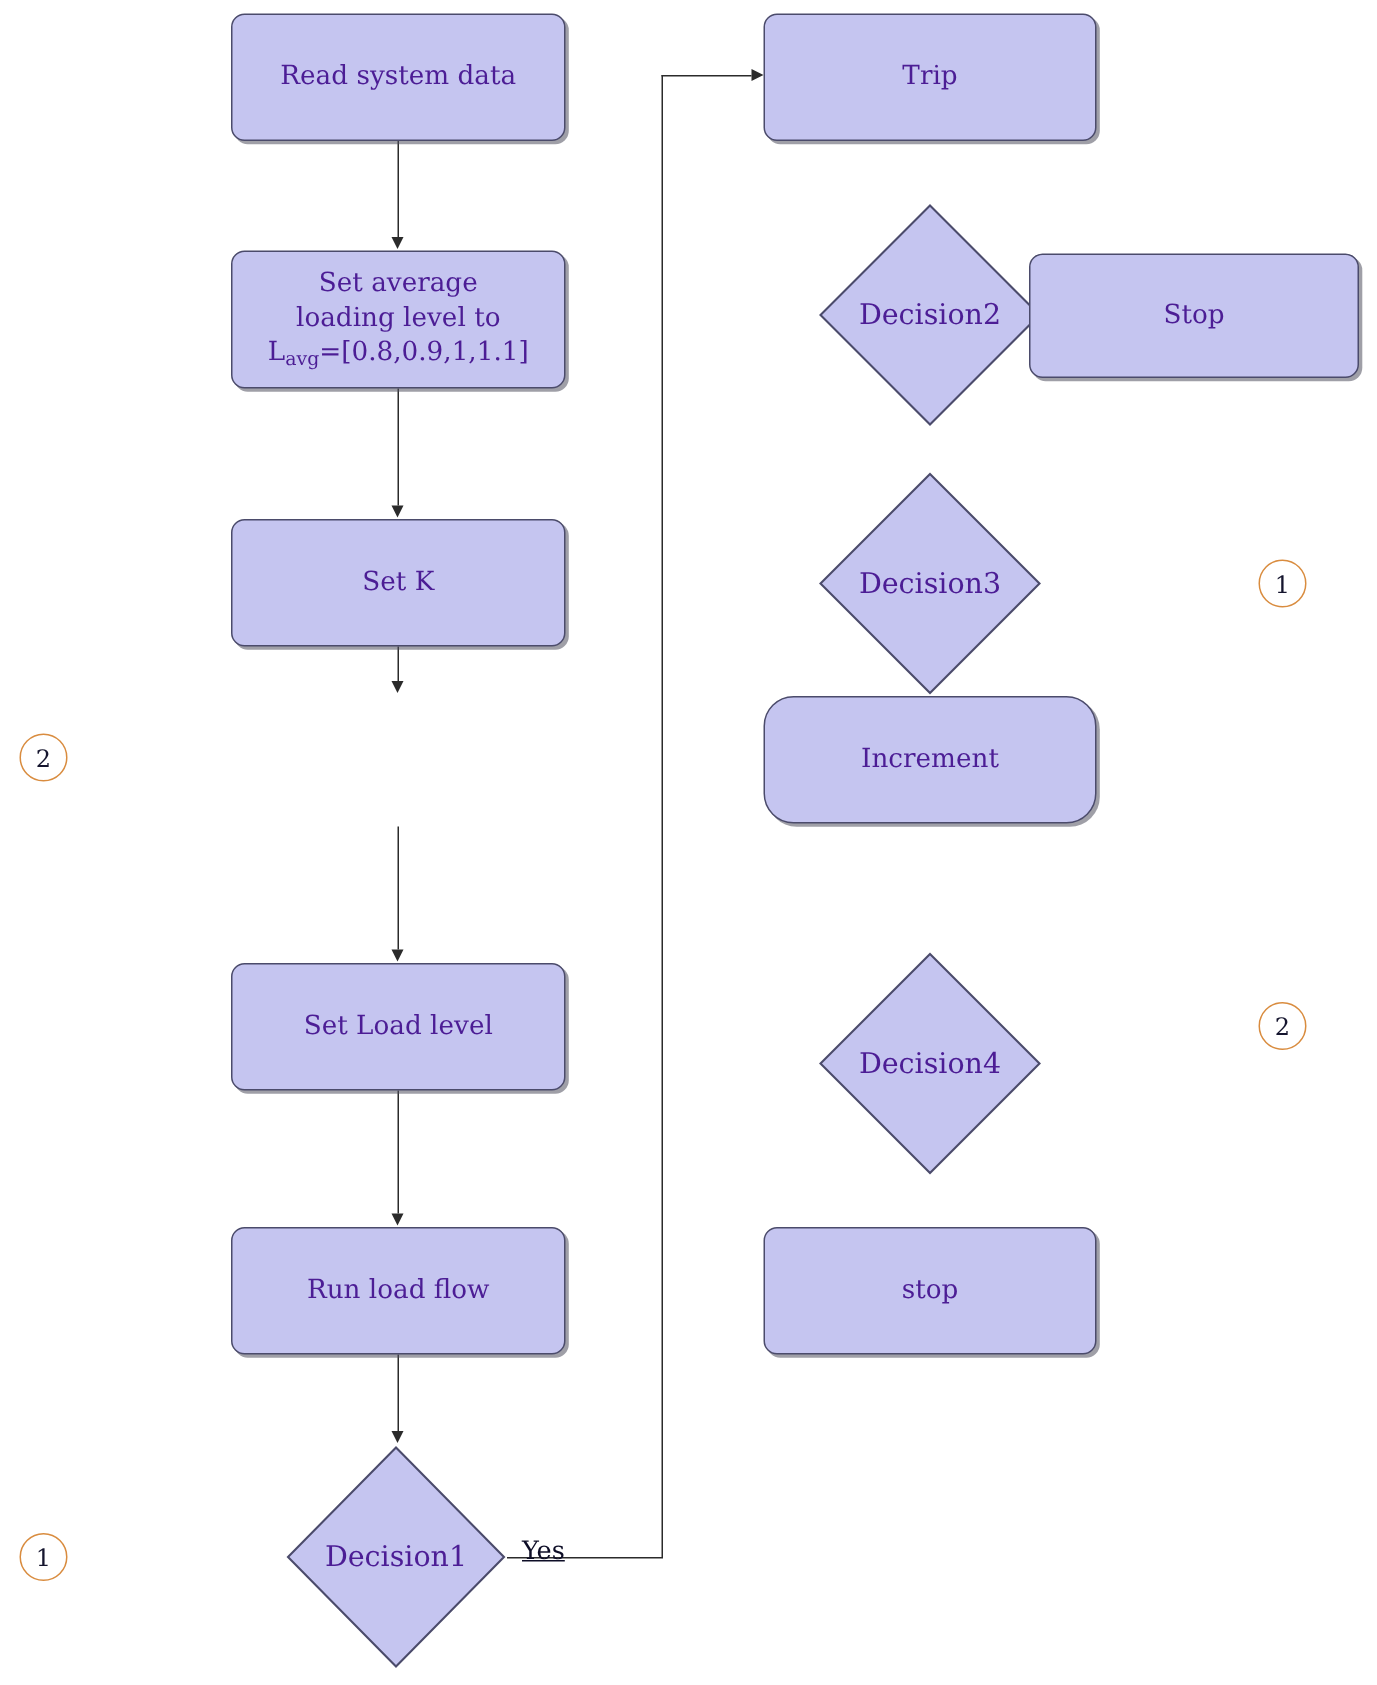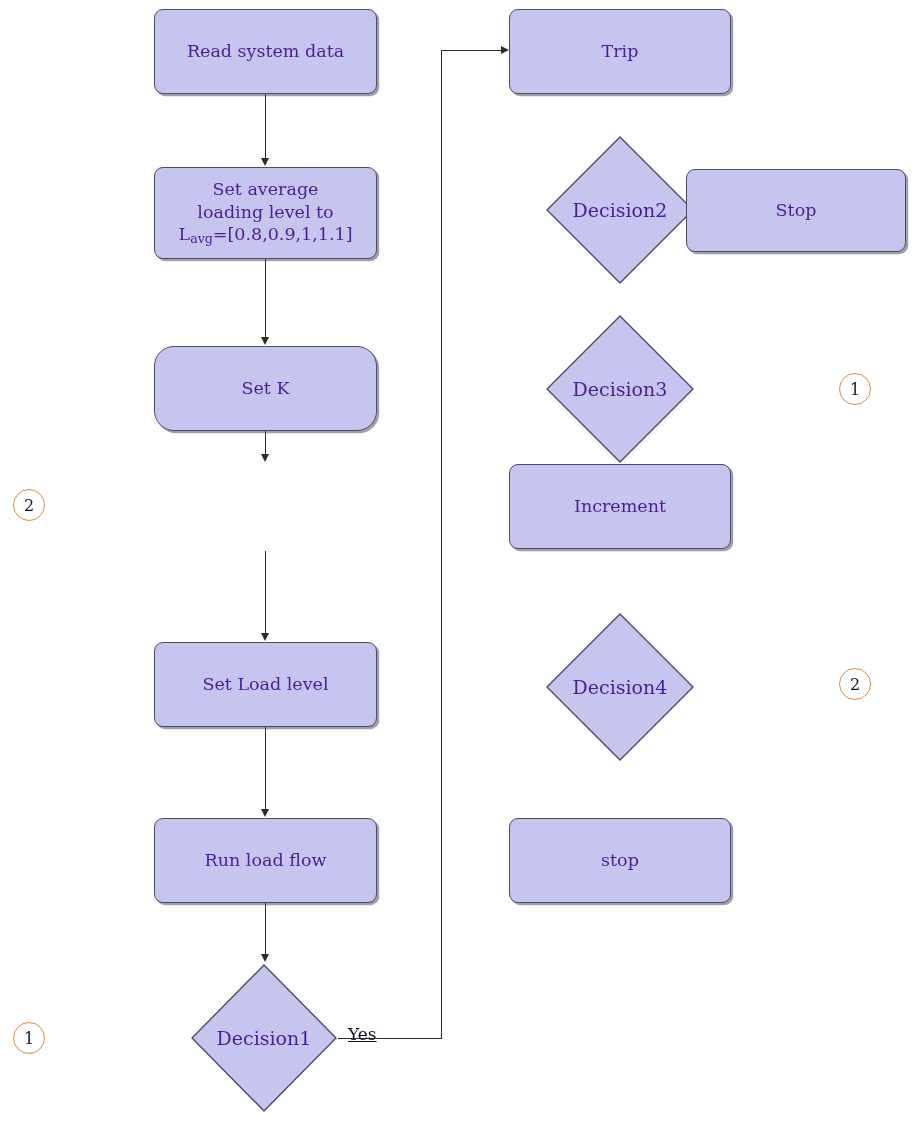--- a/index.html
+++ b/index.html
@@ -74,21 +74,21 @@
   </div>
 
   <div class="node rbox" style="left:154px;top:167px;width:223px;height:92px;">
     <span>
       <span>Set average</span><br>
       <span>loading level to</span><br>
       <span>L</span><span class="sub">avg</span><span>=[0.8,0.9,1,1.1]</span>
     </span>
   </div>
 
-  <div class="node rbox" style="left:154px;top:346px;width:223px;height:85px;border-radius:20px;">
+  <div class="node rbox" style="left:154px;top:346px;width:223px;height:85px;">
     <span>Set K</span>
   </div>
 
 
   <div class="node rbox" style="left:154px;top:642px;width:223px;height:85px;">
     <span>Set Load level</span>
   </div>
 
   <div class="node rbox" style="left:154px;top:818px;width:223px;height:85px;justify-content:center;">
     <span>Run load flow</span>
@@ -116,25 +116,25 @@
     <span>Stop</span>
   </div>
 
   <div class="node diamond" style="left:545px;top:314px;width:150px;height:150px;">
     <svg class="dshape" viewBox="0 0 150 150" preserveAspectRatio="none">
       <polygon points="75,2 148,75 75,148 2,75" fill="#c5c5f0" stroke="#4b4b6b" stroke-width="1.4"></polygon>
     </svg>
     <span class="dlabel">Decision3</span>
   </div>
 
-  <div class="node rbox" style="left:509px;top:464px;width:222px;height:85px;">
+  <div class="node rbox" style="left:509px;top:464px;width:222px;height:85px;border-radius:20px;">
     <span>Increment</span>
   </div>
 
-  <div class="node diamond" style="left:545px;top:612px;width:150px;height:150px;text-align:right;">
+  <div class="node diamond" style="left:545px;top:634px;width:150px;height:150px;text-align:right;">
     <svg class="dshape" viewBox="0 0 150 150" preserveAspectRatio="none">
       <polygon points="75,2 148,75 75,148 2,75" fill="#c5c5f0" stroke="#4b4b6b" stroke-width="1.4"></polygon>
     </svg>
     <span class="dlabel">Decision4</span>
   </div>
 
   <div class="node rbox" style="left:509px;top:818px;width:222px;height:85px;">
     <span>stop</span>
   </div>
 

